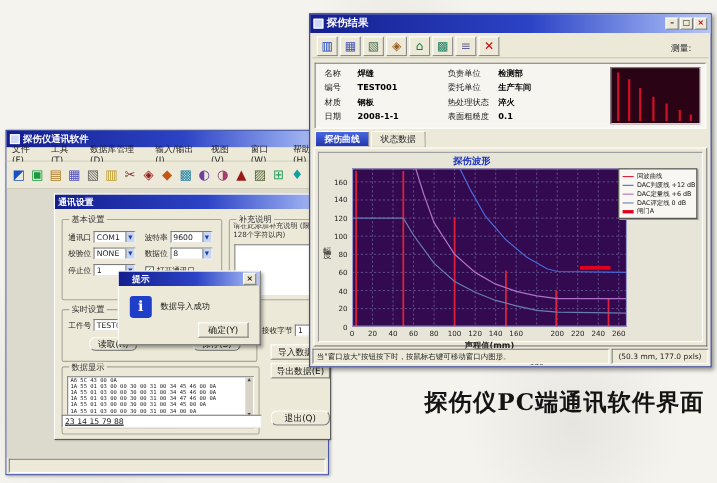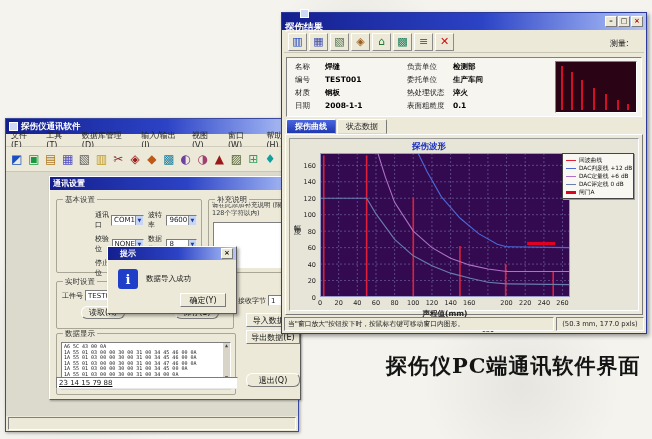--- a/index.html
+++ b/index.html
@@ -42,21 +42,21 @@
   .bw-status { height:15px; display:flex; gap:2px; padding:1px 2px; background:#ece9d8; }
   .bw-status .cell { font-size:7px; color:#333; display:flex; align-items:center; padding:0 4px; }
 
   
   .dialog { position:absolute; left:43px; top:4px; width:252px; height:224px;
             background:#ece9d8; border:1px solid; border-color:#fff #5a5a5a #5a5a5a #fff;
             box-shadow:1px 1px 2px rgba(0,0,0,.3); }
   .dlg-title { height:13px; font-size:8px; justify-content:space-between; }
   .dlg-title .x { width:11px; height:10px; }
   .basic-grid { position:absolute; left:5px; top:10px; right:4px; display:grid;
-            grid-template-columns:1fr 1fr; gap:4px 4px;margin-left:33px; }
+            grid-template-columns:1fr 1fr; gap:4px 4px; }
   .frow { display:flex; align-items:center; gap:2px; font-size:7px; color:#222; }
   .frow .fieldbox { width:38px; }
   .chk { display:flex; align-items:center; gap:3px; font-size:7px; color:#222; }
   .chk .box { width:8px; height:8px; background:#fff; border:1px solid #666; font-size:7px;
             line-height:7px; color:#0a7a0a; text-align:center; }
   .hint { font-size:6.5px; color:#333; padding:2px 3px; line-height:7.5px; }
   .note-area { position:absolute; left:4px; right:4px; top:22px; bottom:4px; background:#fff; }
   .sb-v { position:absolute; right:0; top:0; bottom:0; width:7px; background:#d8d5c8;
             display:flex; flex-direction:column; justify-content:space-between; font-size:5px; color:#444; text-align:center; }
   .side-btn { position:absolute; width:54px; height:14px; }
@@ -301,21 +301,21 @@
       </div>
     </div>
 
     <div class="bw-status">
       <span class="cell sunken" style="flex:1;"></span>
     </div>
   </div>
 
   <div class="front-window">
     <div class="titlebar fw-title">
-      <span style="display:flex; align-items:center; gap:3px;flex-direction:column;">
+      <span style="display:flex; align-items:center; gap:3px;">
         <span style="width:9px;height:9px;background:#d0d8f8;border:1px solid #fff;display:inline-block;"></span>
         <span>探伤结果</span>
       </span>
       <span class="btns">
         <span class="btn3d tb-btn">–</span>
         <span class="btn3d tb-btn">□</span>
         <span class="btn3d tb-btn" style="color:#b00000;">×</span>
       </span>
     </div>
 

